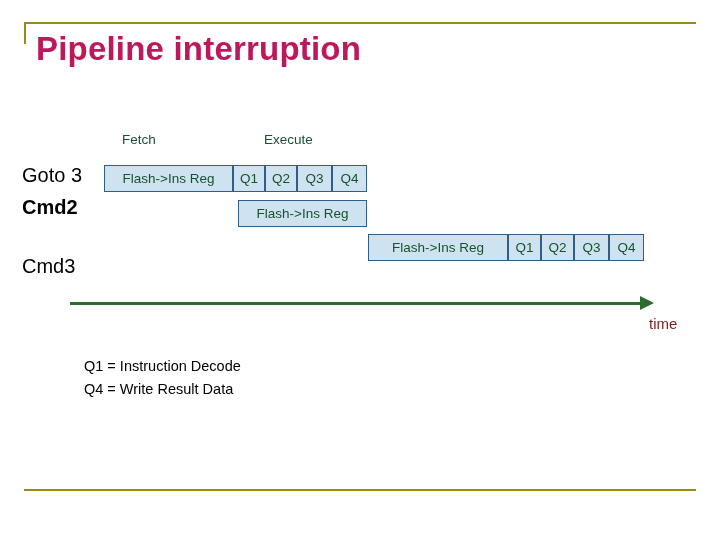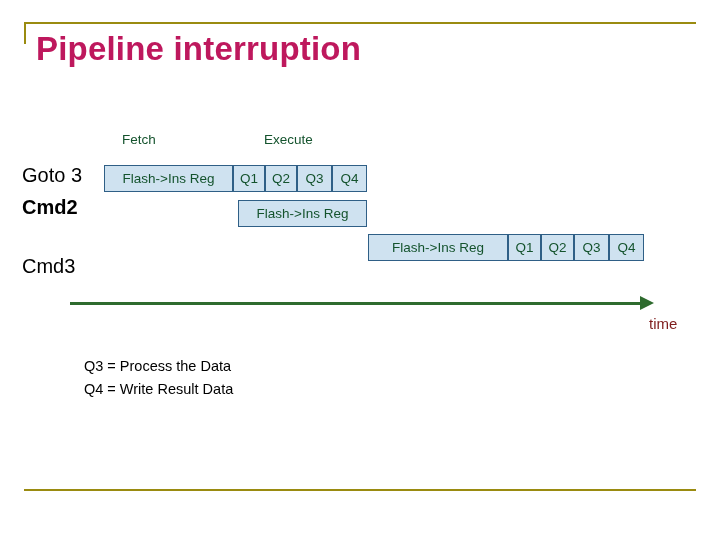--- a/index.html
+++ b/index.html
@@ -175,15 +175,15 @@
 <div class="cell c-q1b">Q1</div>
 <div class="cell c-q2b">Q2</div>
 <div class="cell c-q3b">Q3</div>
 <div class="cell c-q4b">Q4</div>
 
 <div class="arrow-line"></div>
 <div class="arrow-head"></div>
 <div class="time-label">time</div>
 
 <div class="legend">
-  <div class="legend-item">Q3 = Process the Data</div>
+  <div class="legend-item">Q1 = Instruction Decode</div>
   <div class="legend-item">Q4 = Write Result Data</div>
 </div>
 
 </body></html>

